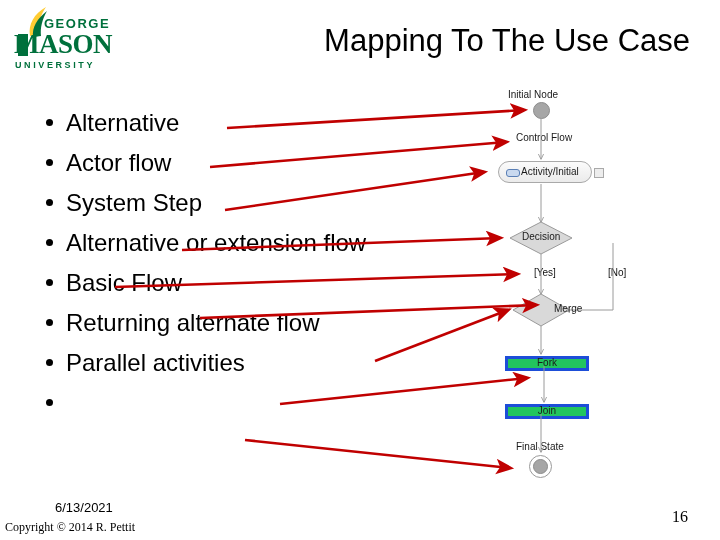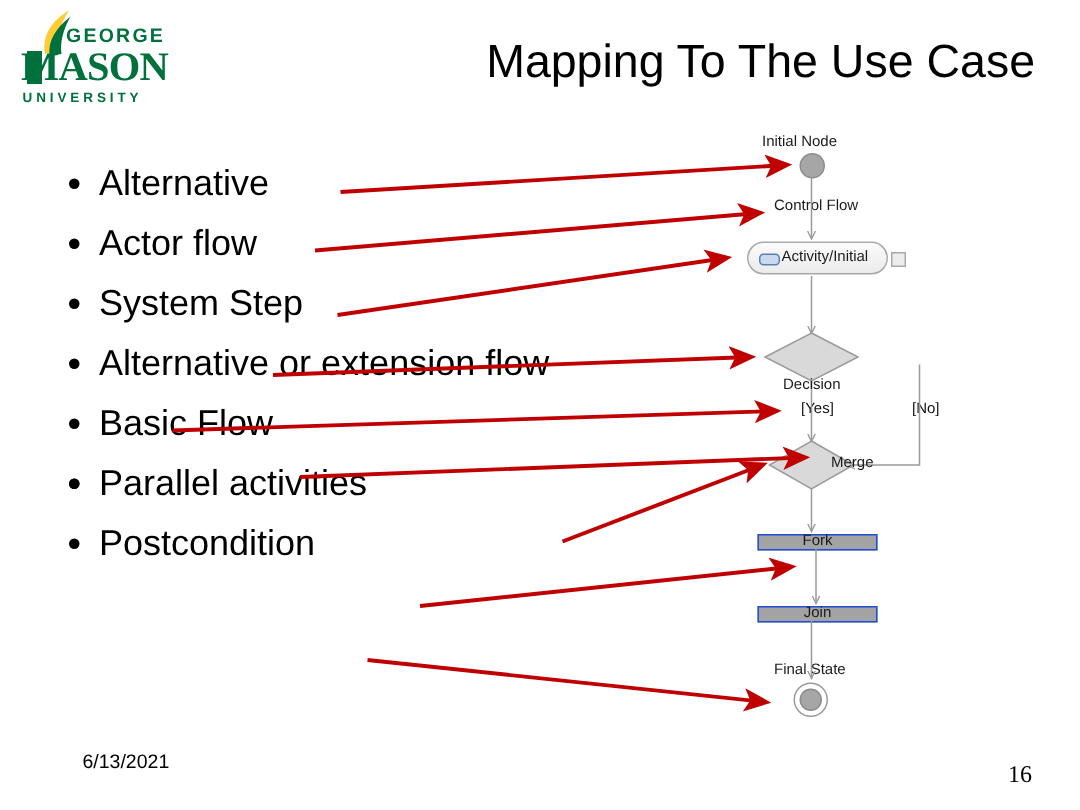--- a/index.html
+++ b/index.html
@@ -118,22 +118,22 @@
     border: 1px solid #8c8c8c;
   }
   .final-ring {
     position: absolute;
     border-radius: 50%;
     background: transparent;
     border: 1px solid #9a9a9a;
   }
   .bar-node {
     position: absolute;
-    background: #a3a3a3;
-    border: 1px solid #1d4ed8;
+    background: #22c55e;
+    border: 3px solid #1d4ed8;
   }
   .bar-node .bar-text {
     position: absolute;
     left: 0;
     right: 0;
     top: -2px;
     text-align: center;
     font-size: 10px;
     color: #1a1a1a;
     font-family: "Liberation Sans", sans-serif;
@@ -214,43 +214,43 @@
     <li>
       <span class="bullet-dot"></span>
       <span>Alternative or extension flow</span>
     </li>
     <li>
       <span class="bullet-dot"></span>
       <span>Basic Flow</span>
     </li>
     <li>
       <span class="bullet-dot"></span>
+      <span>Returning alternate flow</span>
     </li>
     <li>
       <span class="bullet-dot"></span>
       <span>Parallel activities</span>
     </li>
     <li>
       <span class="bullet-dot"></span>
-      <span>Postcondition</span>
     </li>
   </ul>
 
   <div class="diagram-label" style="left:508px; top:89px;">Initial Node</div>
   <div class="node-circle" style="left:533px; top:102px; width:15px; height:15px;"></div>
 
   <div class="diagram-label" style="left:516px; top:132px;">Control Flow</div>
 
   <div class="activity-box" style="left:498px; top:161px; width:94px; height:22px;">
     <span class="act-icon"></span>
     <span class="act-text">Activity/Initial</span>
   </div>
   <div class="activity-pin" style="left:594px; top:168px;"></div>
 
-  <div class="diagram-label" style="left:522px; top:231px; z-index:3;margin-top:20px;">Decision</div>
+  <div class="diagram-label" style="left:522px; top:231px; z-index:3;">Decision</div>
   <div class="guard-label" style="left:534px; top:267px;text-align:center;">[Yes]</div>
   <div class="guard-label" style="left:608px; top:267px;">[No]</div>
   <div class="diagram-label" style="left:526px; top:303px; z-index:3;padding-left:28px;">Merge</div>
 
   <div class="bar-node" style="left:505px; top:356px; width:78px; height:9px;">
     <span class="bar-text">Fork</span>
   </div>
   <div class="bar-node" style="left:505px; top:404px; width:78px; height:9px;">
     <span class="bar-text">Join</span>
   </div>
@@ -291,15 +291,16 @@
       <line x1="182" y1="250" x2="500" y2="238"></line>
       <line x1="115" y1="287" x2="517" y2="274"></line>
       <line x1="200" y1="318" x2="536" y2="305"></line>
       <line x1="375" y1="361" x2="508" y2="310"></line>
       <line x1="280" y1="404" x2="527" y2="378"></line>
       <line x1="245" y1="440" x2="510" y2="468"></line>
     </g>
   </svg>
 
   <div id="footer-date">6/13/2021</div>
+  <div id="footer-copyright">Copyright © 2014 R. Pettit</div>
   <div id="slide-number">16</div>
 
 </div>
 
 </body></html>

